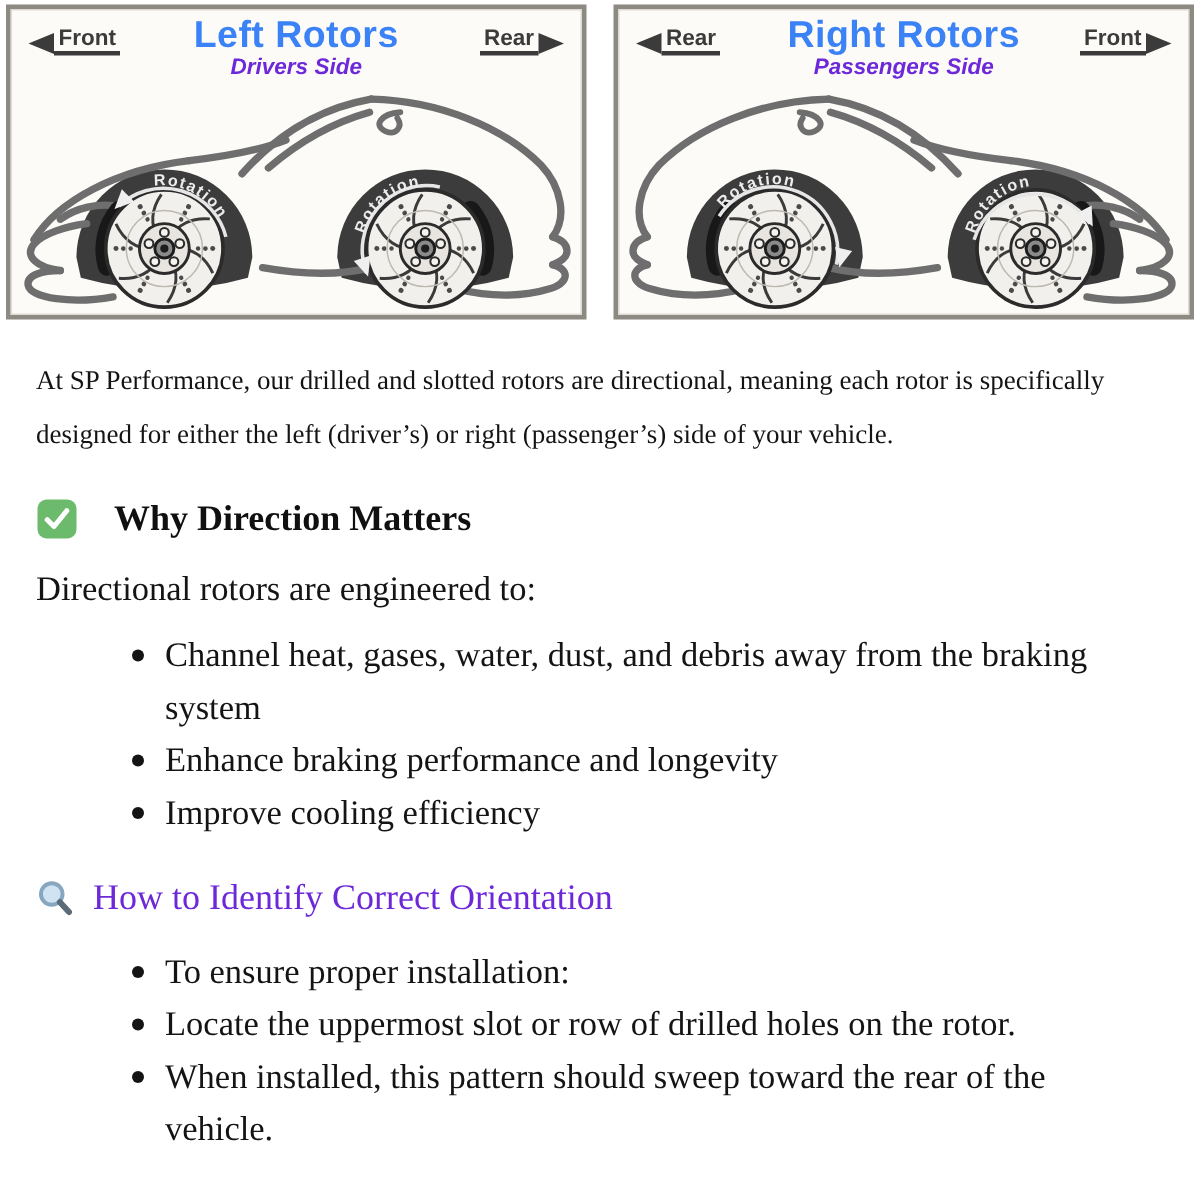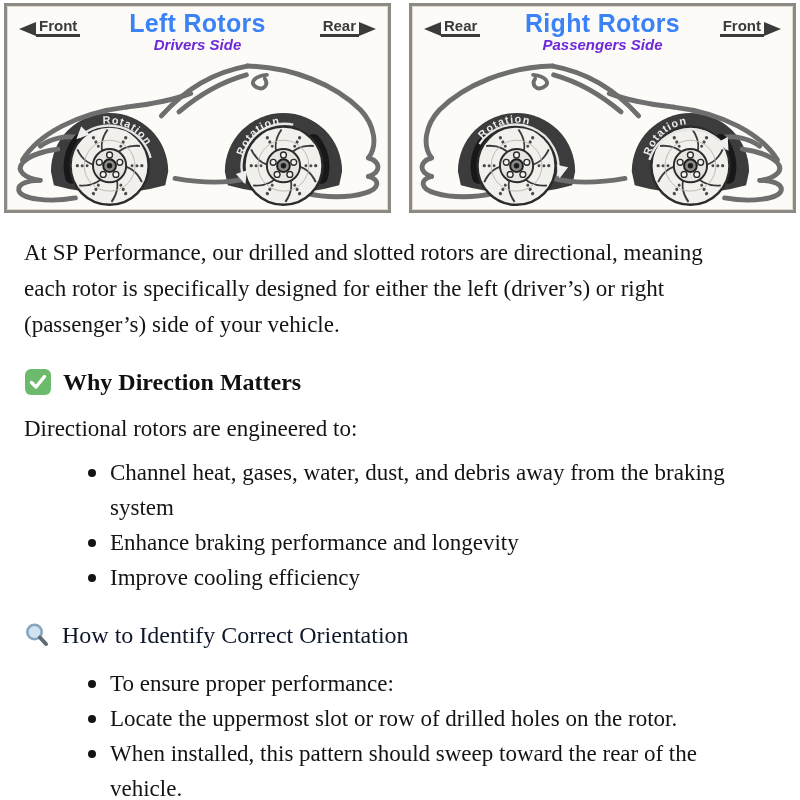--- a/index.html
+++ b/index.html
@@ -37,29 +37,29 @@
   .panel-subtitle { display:block; font-weight:bold; font-style:italic; font-size:15px; color:#6d28d9; }
   .car-svg { position:absolute; left:0; bottom:1px; width:100%; height:155px; display:block; }
 
   .rot-text {
     font-family:"Liberation Sans", sans-serif; font-weight:bold;
     font-size:11px; letter-spacing:1.1px; fill:#ececec;
   }
 
   
   .article { padding:16px 50px 0 24px; }
-  .intro { font-size:23px; line-height:36px; margin:6px 0 12px 0; max-width:745px; }
+  .intro { font-size:18px; line-height:36px; margin:6px 0 12px 0; max-width:745px; }
 
   .h-why {
-    display:flex; align-items:center; gap:11px;
+    display:flex; align-items:center; gap:24px;
     font-size:24px; font-weight:bold; margin:25px 0 0 0; color:#101010;
   }
   .h-how {
     display:flex; align-items:center; gap:11px;
-    font-size:24px; font-weight:normal; margin:27px 0 0 0; color:#0f172a;
+    font-size:24px; font-weight:normal; margin:27px 0 0 0; color:#6d28d9;
   }
   .icon-box { flex:0 0 auto; display:inline-flex; }
 
   .lead { font-size:23px; margin:20px 0 0 0; }
 
   ul.blist { list-style:none; margin:13px 0 0 0; padding:0 0 0 62px; max-width:745px; }
   ul.blist li {
     position:relative; font-size:23px; line-height:35px;
     padding-left:24px; margin:0;
   }
@@ -256,18 +256,18 @@
     <span class="icon-box">
       <svg width="27" height="27" viewBox="0 0 27 27">
         <circle cx="10.5" cy="10" r="7.2" fill="#cfe3f3" stroke="#87a7c0" stroke-width="2.6"></circle>
         <line x1="16" y1="15.5" x2="22" y2="22" stroke="#5c6b78" stroke-width="4" stroke-linecap="round"></line>
       </svg>
     </span>
     <span>How to Identify Correct Orientation</span>
   </h3>
 
   <ul class="blist blist2">
-    <li>To ensure proper performance:</li>
+    <li>To ensure proper installation:</li>
     <li>Locate the uppermost slot or row of drilled holes on the rotor.</li>
     <li>When installed, this pattern should sweep toward the rear of the vehicle.</li>
   </ul>
 
 </div>
 
 </body></html>

